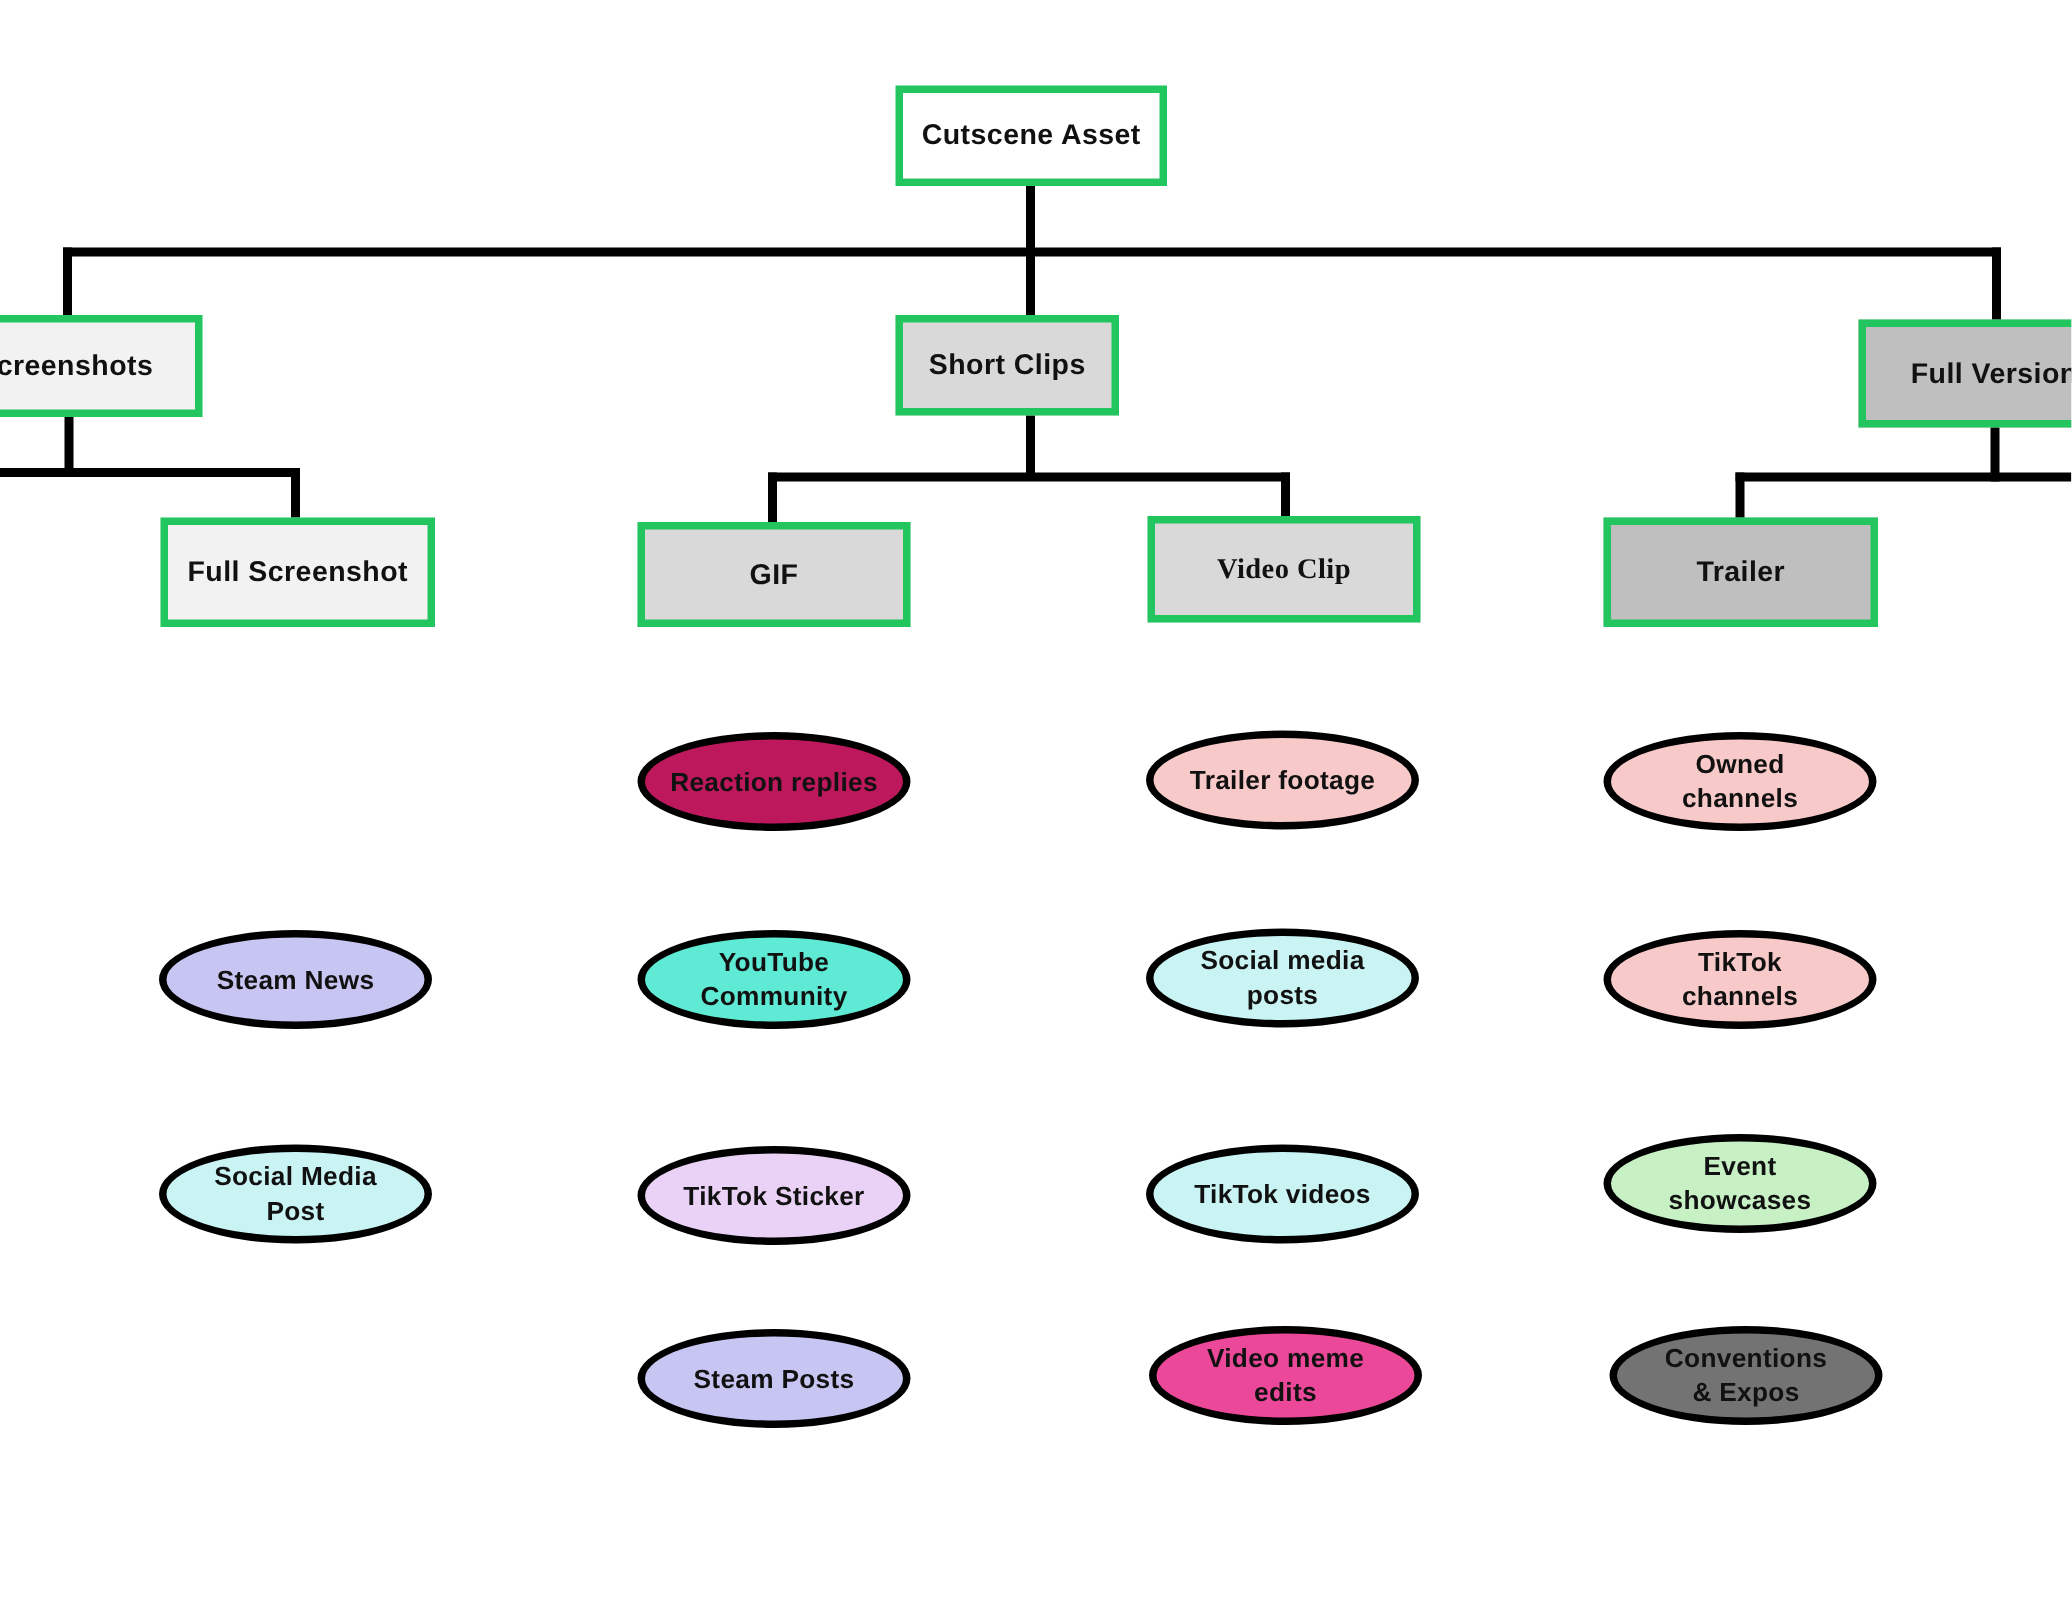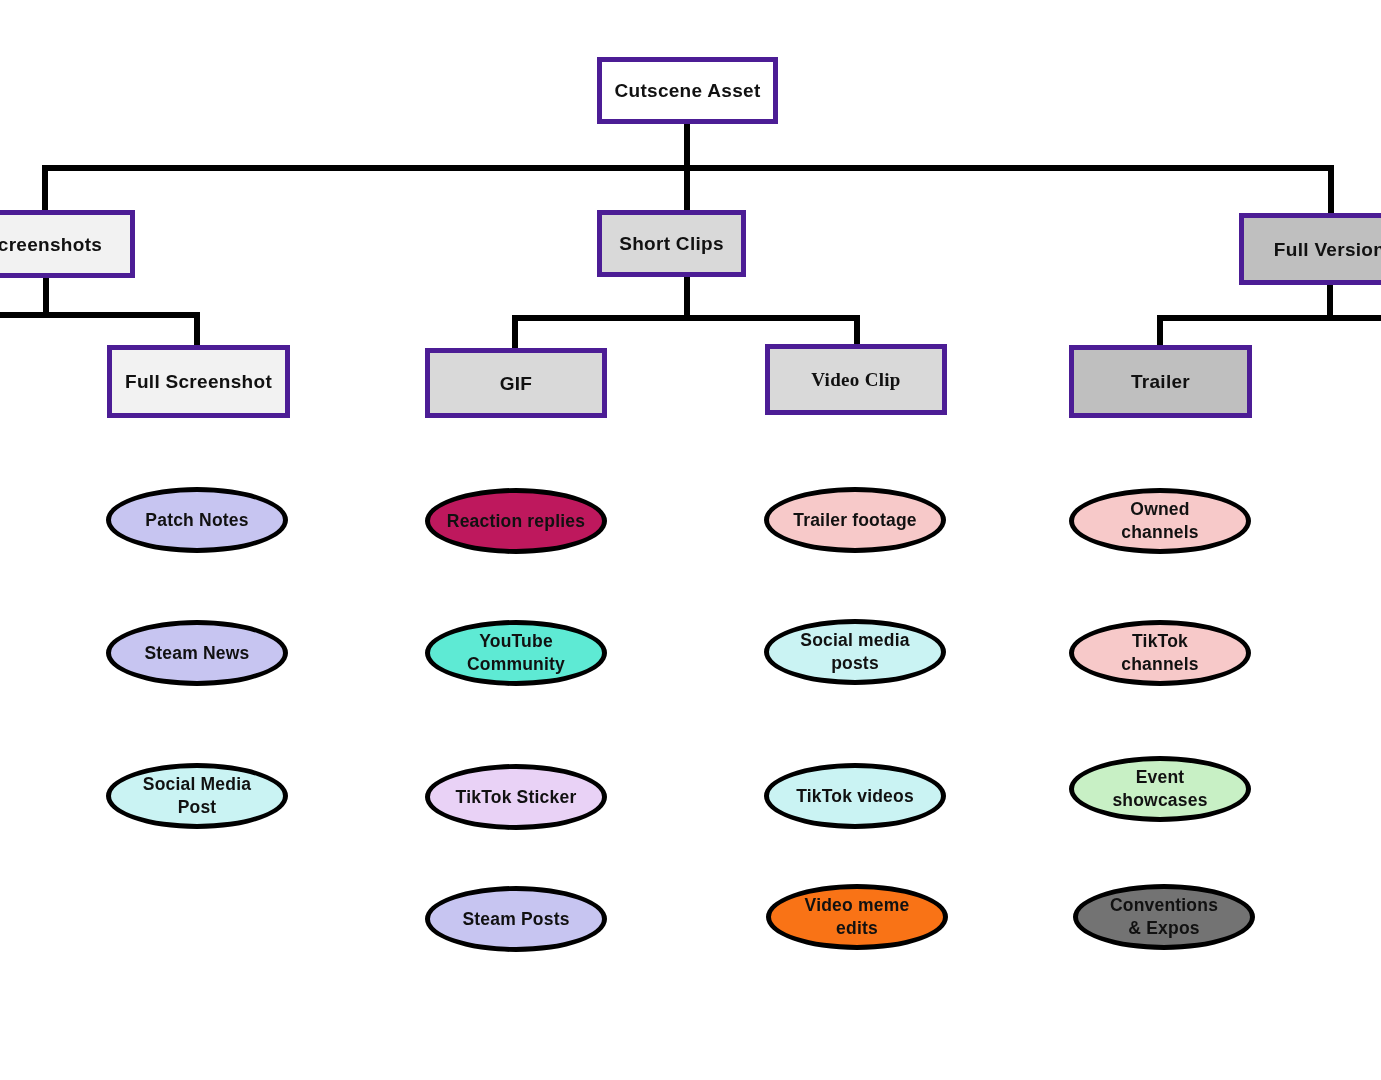--- a/index.html
+++ b/index.html
@@ -8,21 +8,21 @@
     width: 1381px;
     height: 1080px;
     overflow: hidden;
     background: #ffffff;
     font-family: "Liberation Sans", "DejaVu Sans", sans-serif;
     color: #111111;
   }
   .node {
     position: absolute;
     box-sizing: border-box;
-    border: 5px solid #4c1d95;
+    border: 5px solid #22c55e;
     background: #ffffff;
     display: flex;
     align-items: center;
     justify-content: center;
     text-align: center;
     font-size: 19px;
     font-weight: 700;
     letter-spacing: 0.3px;
     white-space: pre-line;
     line-height: 23px;
@@ -79,21 +79,20 @@
   <div class="node" style="left: 1239px; top: 213px; width: 181px; height: 72px; background-color: rgb(191, 191, 191);">Full Version</div>
 
   <div class="node" style="left: 425px; top: 348px; width: 182px; height: 70px; background-color: rgb(217, 217, 217);">GIF</div>
 
   <div class="node" style="left: 107px; top: 345px; width: 183px; height: 73px; background-color: rgb(242, 242, 242);">Full Screenshot</div>
 
   <div class="node" style="left: 765px; top: 344px; width: 182px; height: 71px; background-color: rgb(217, 217, 217); font-family: Liberation Serif, serif;">Video Clip</div>
 
   <div class="node" style="left: 1069px; top: 345px; width: 183px; height: 73px; background-color: rgb(191, 191, 191);">Trailer</div>
 
-  <div class="ellipse" style="left: 106px; top: 487px; width: 182px; height: 66px; background-color: rgb(199, 197, 241);">Patch Notes</div>
 
   <div class="ellipse" style="left: 106px; top: 620px; width: 182px; height: 66px; background-color: rgb(199, 197, 241);">Steam News</div>
 
   <div class="ellipse" style="left: 106px; top: 763px; width: 182px; height: 66px; background-color: rgb(202, 243, 243);">Social Media
 Post</div>
 
   <div class="ellipse" style="left: 425px; top: 488px; width: 182px; height: 66px; background-color: #be185d;">Reaction replies</div>
 
   <div class="ellipse" style="left: 425px; top: 620px; width: 182px; height: 66px; background-color: #5eead4;">YouTube
 Community</div>
@@ -102,21 +101,21 @@
 
   <div class="ellipse" style="left: 425px; top: 886px; width: 182px; height: 66px; background-color: rgb(199, 197, 241);">Steam Posts</div>
 
   <div class="ellipse" style="left: 764px; top: 487px; width: 182px; height: 66px; background-color: rgb(247, 201, 201);">Trailer footage</div>
 
   <div class="ellipse" style="left: 764px; top: 619px; width: 182px; height: 66px; background-color: rgb(202, 243, 243);">Social media
 posts</div>
 
   <div class="ellipse" style="left: 764px; top: 763px; width: 182px; height: 66px; background-color: rgb(202, 243, 243);">TikTok videos</div>
 
-  <div class="ellipse" style="left: 766px; top: 884px; width: 182px; height: 66px; background-color: #f97316; text-align: center;">Video meme
+  <div class="ellipse" style="left: 766px; top: 884px; width: 182px; height: 66px; background-color: #ec4899; text-align: center;">Video meme
 edits</div>
 
   <div class="ellipse" style="left: 1069px; top: 488px; width: 182px; height: 66px; background-color: rgb(247, 201, 201);">Owned
 channels</div>
 
   <div class="ellipse" style="left: 1069px; top: 620px; width: 182px; height: 66px; background-color: rgb(247, 201, 201);">TikTok
 channels</div>
 
   <div class="ellipse" style="left: 1069px; top: 756px; width: 182px; height: 66px; background-color: rgb(200, 240, 197);">Event
 showcases</div>

